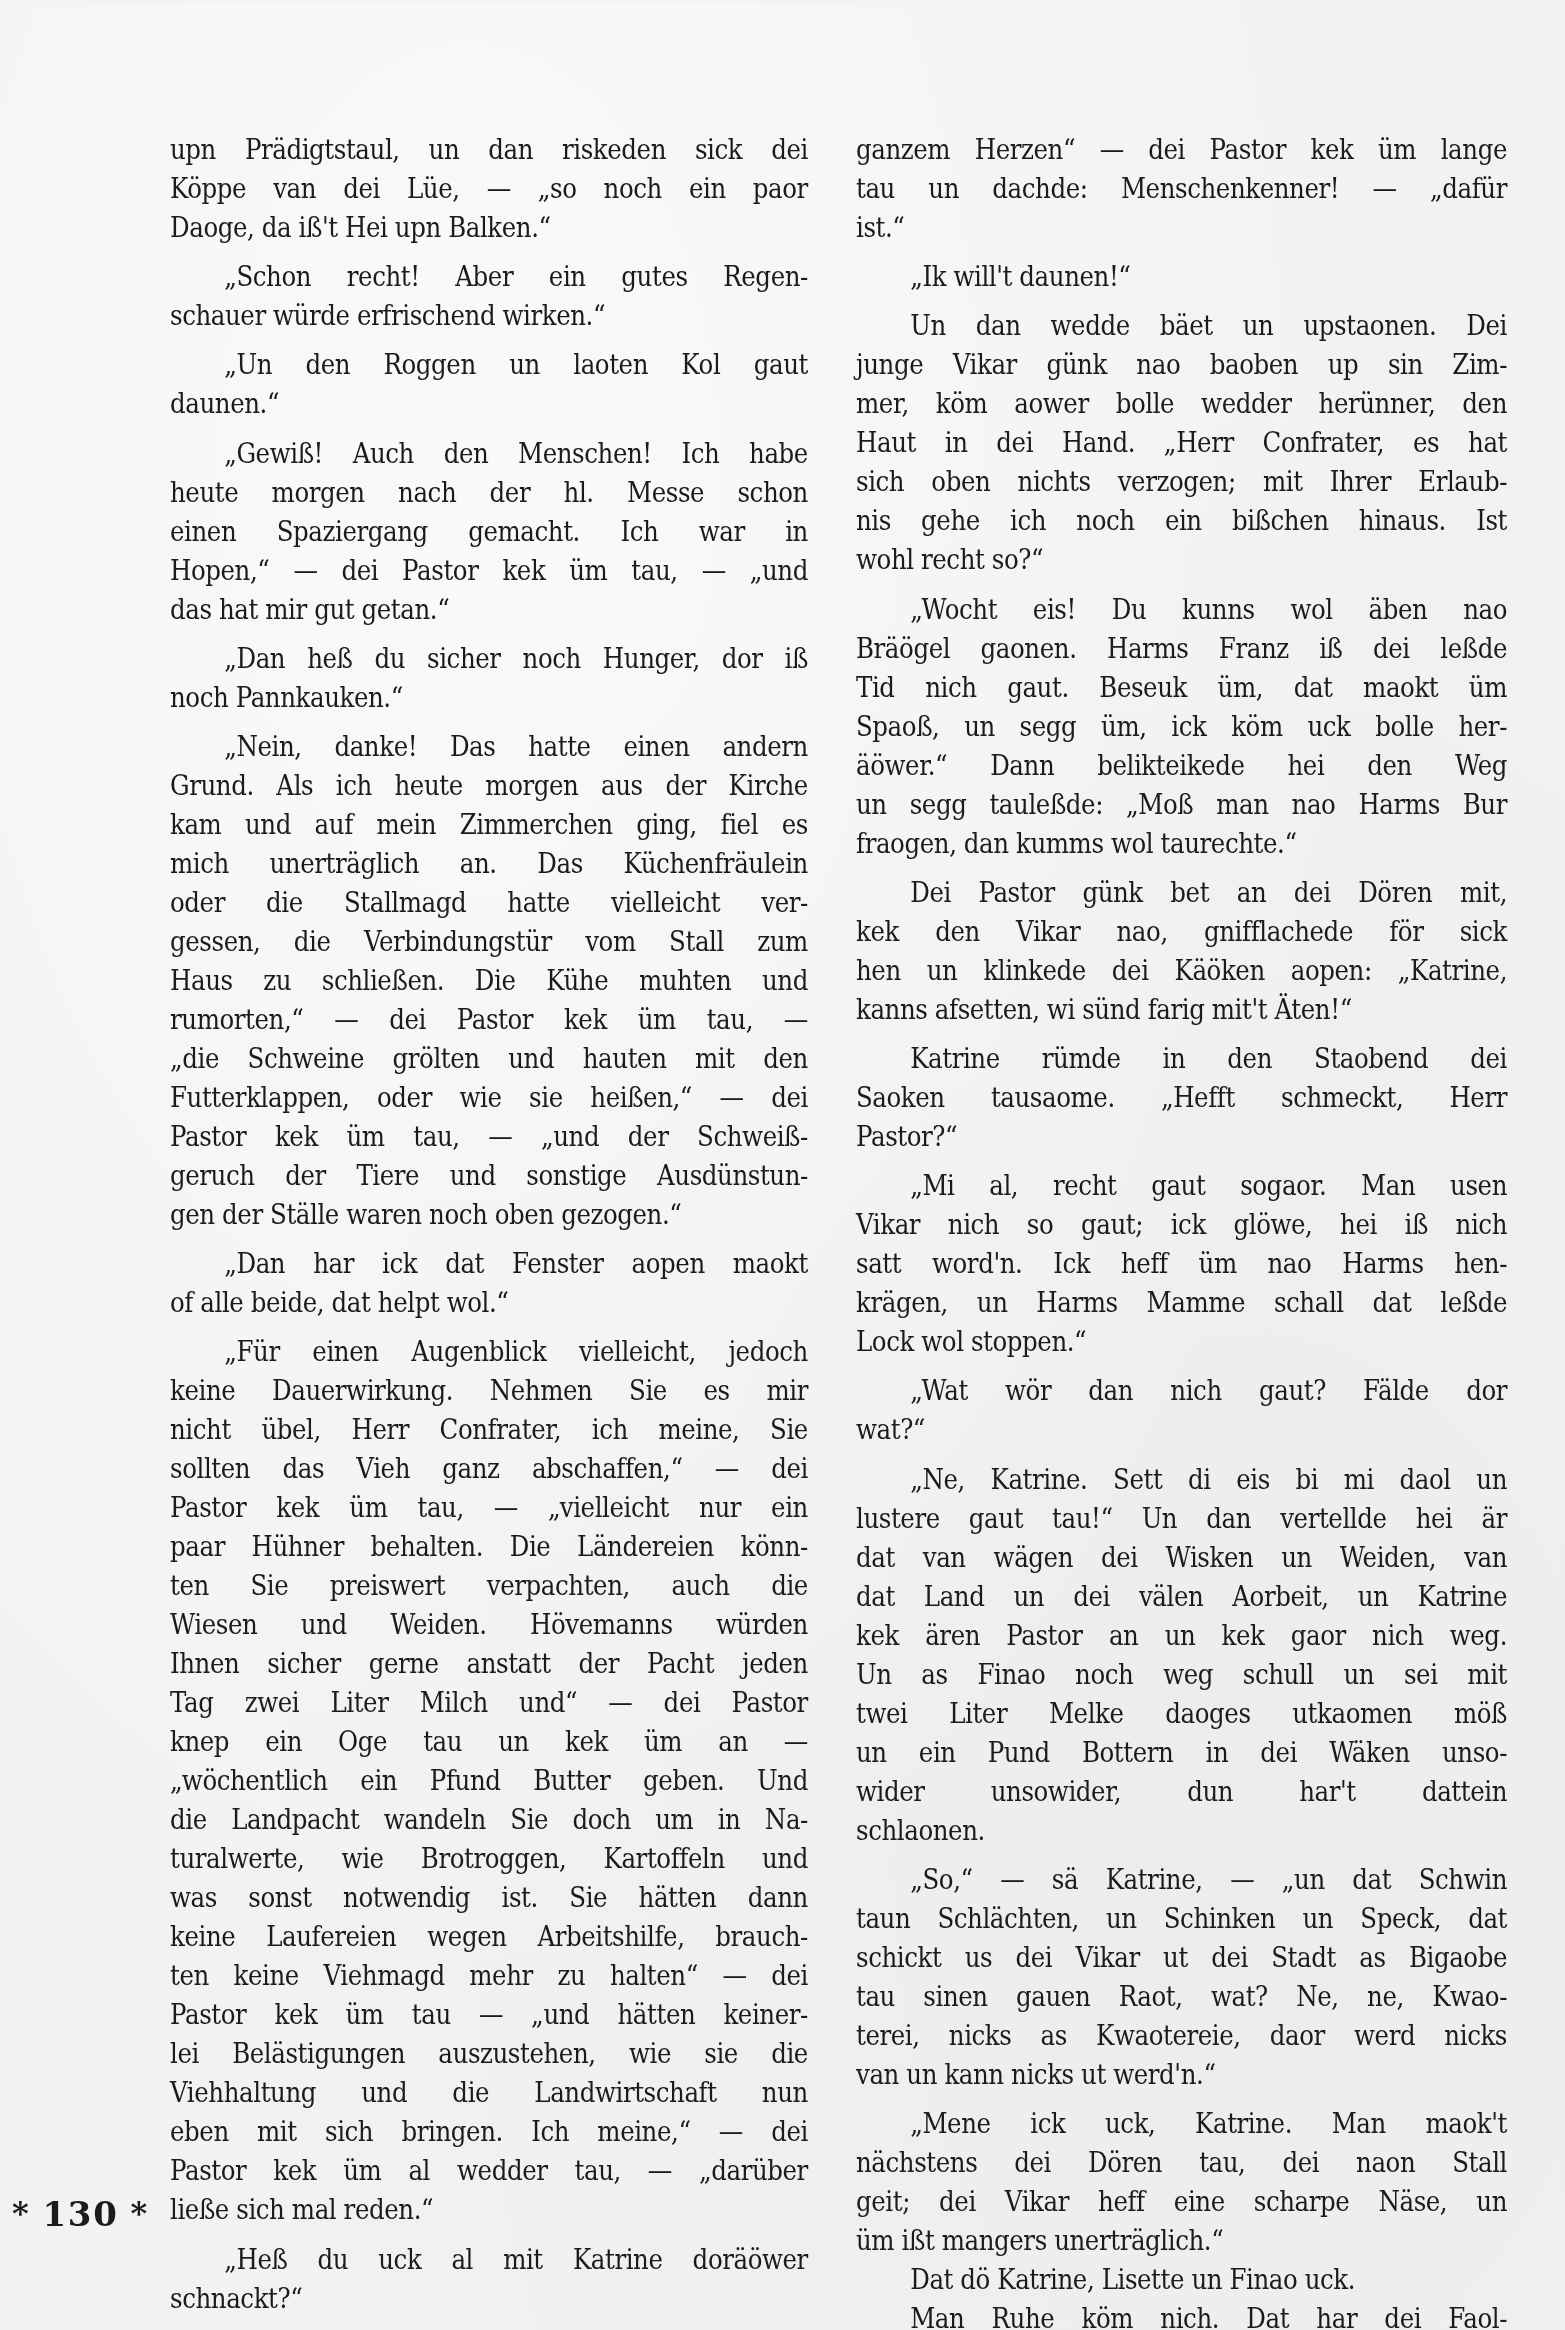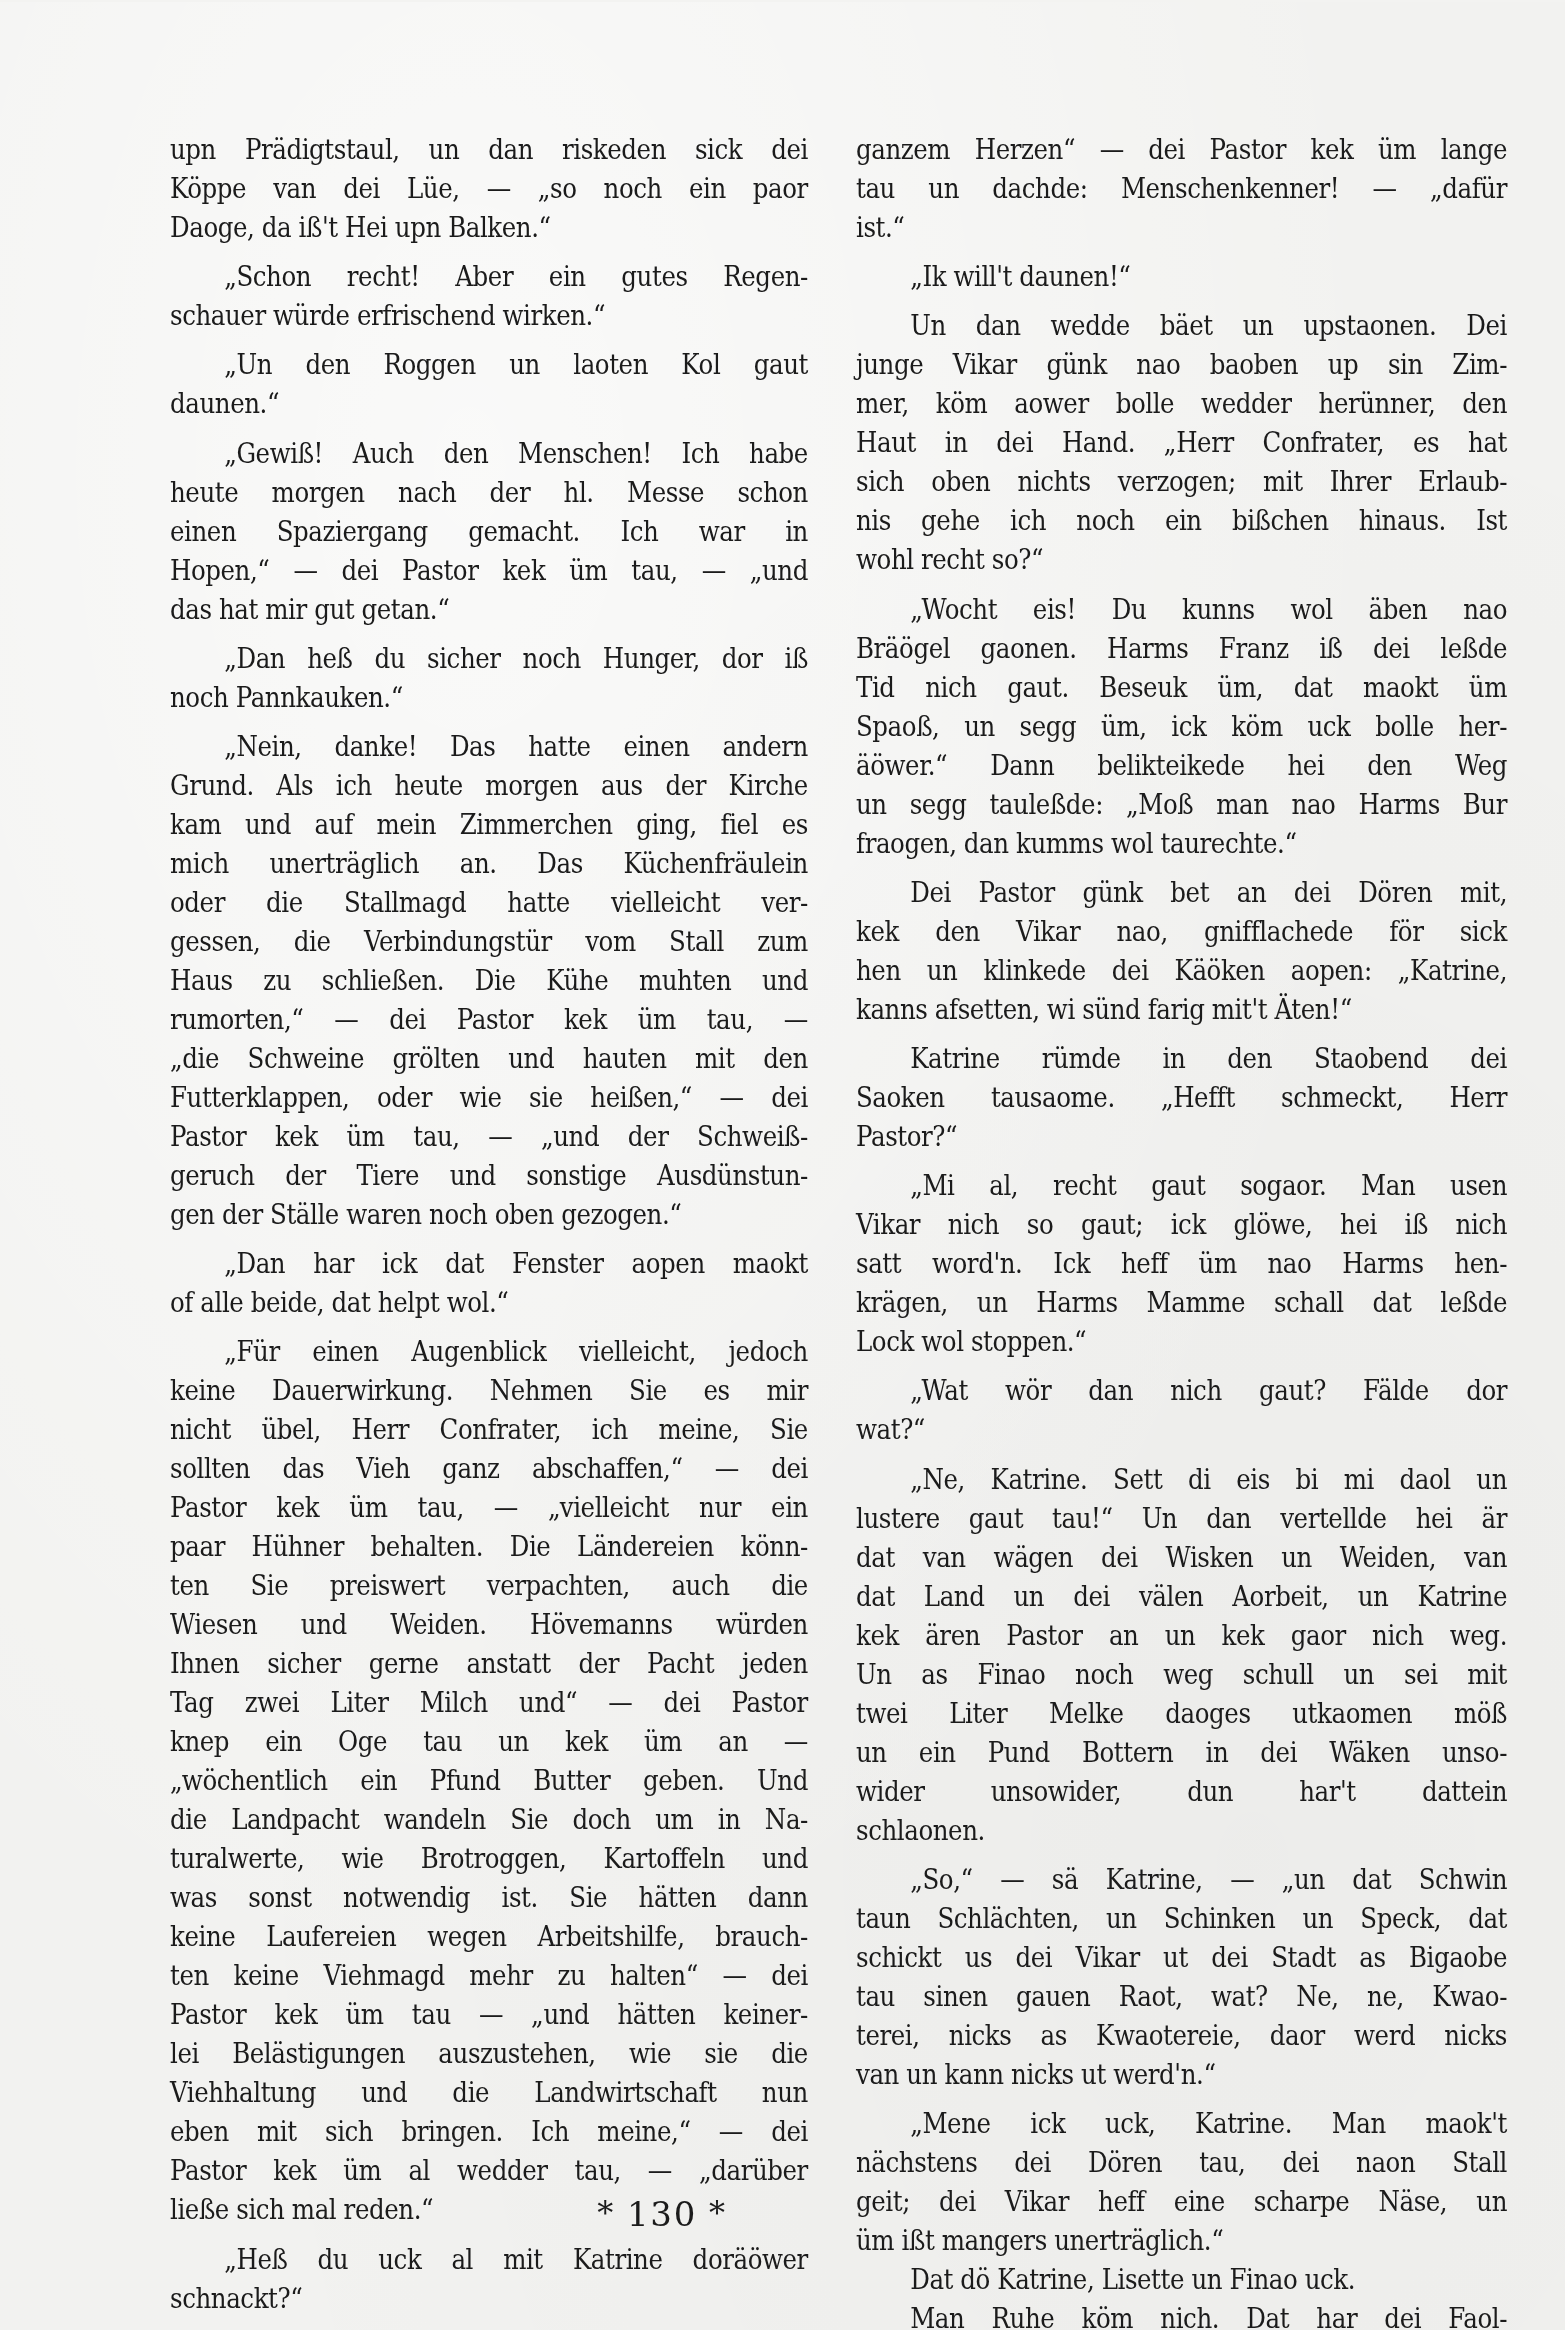--- a/index.html
+++ b/index.html
@@ -14,22 +14,22 @@
       #f2f2f0; }
   .col { position:absolute; top:128px; width:639px; }
   .col.left { left:170px; width:634px; }
   .col.right { left:856px; width:647px; }
   .col .lines { font-size:28.5px; line-height:39px; letter-spacing:-0.5px;
     font-family:"DejaVu Serif", serif; transform:scaleX(0.86); transform-origin:left top; width:117%; }
   .ln { display:block; text-align:justify; text-align-last:justify; white-space:nowrap; }
   .ln.last { text-align-last:left; }
   .ln.ind { padding-left:63px; }
   .gap { display:block; height:10.2px; }
-  .pagenum { position:absolute; top:2192px; left:0; width:1324px; text-align:center;
-    font-size:34px; font-weight:normal; font-family:"DejaVu Serif", serif; letter-spacing:1.7px; }
+  .pagenum { position:absolute; top:2192px; left:0; width:1324px; 
+    font-size:34px; font-weight:bold; font-family:"DejaVu Serif", serif; letter-spacing:1.7px; }
   .pagenum span { display:inline-block; }
   .star { font-size:32px; margin:0 12px; position:relative; top:-1.7px; }
 </style>
 </head>
 <body>
 
 <div class="page">
   <div class="col left">
     <div class="lines" id="left-lines">
         <div>

